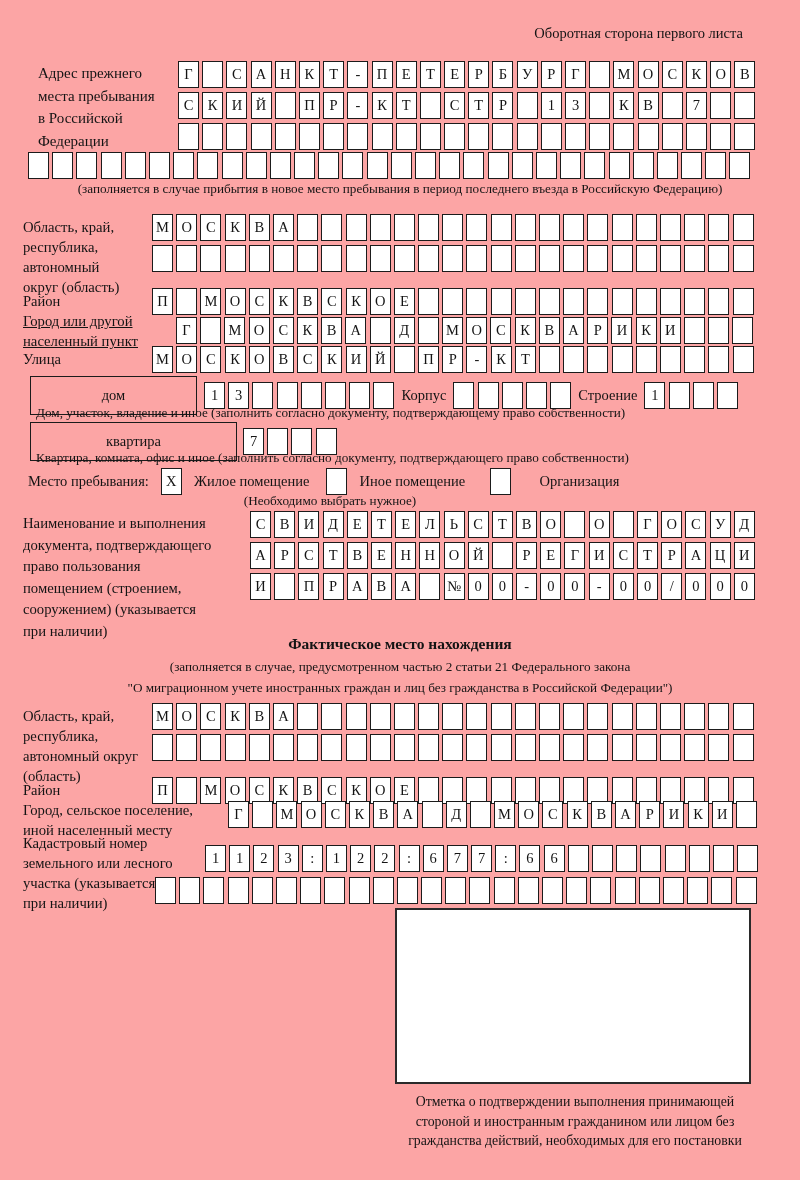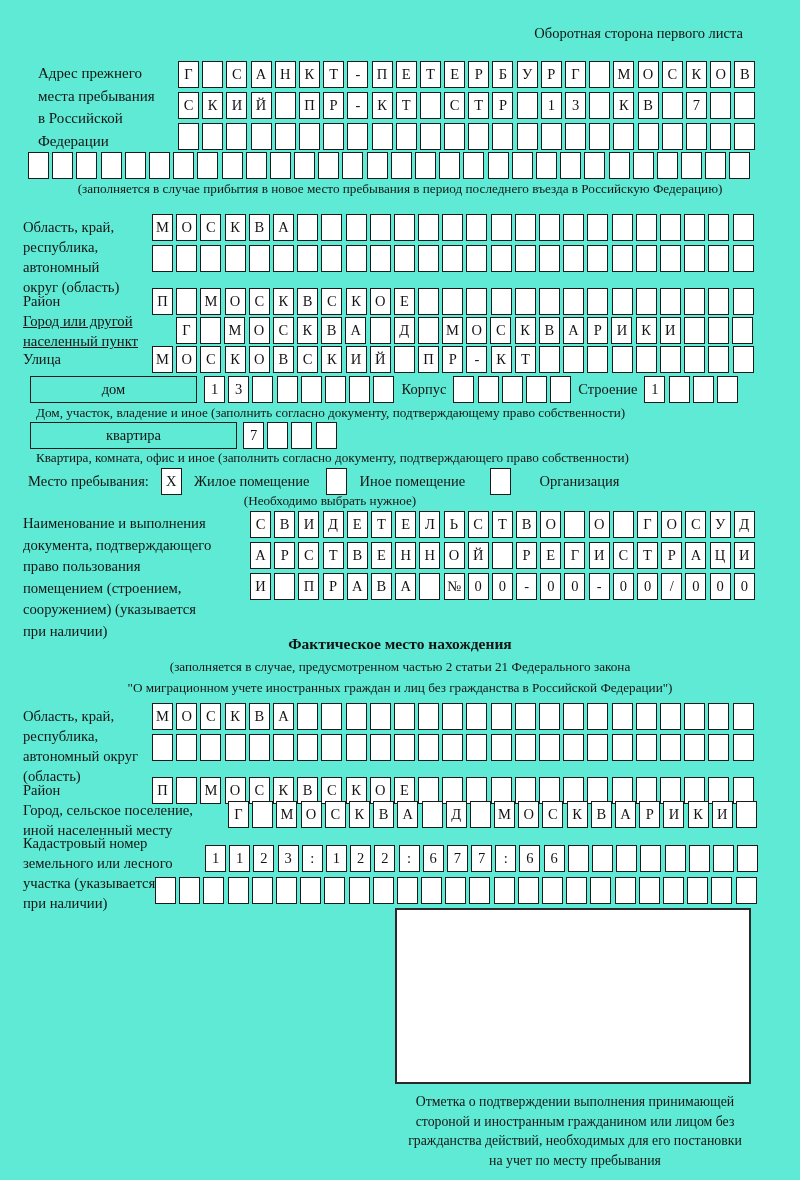--- a/index.html
+++ b/index.html
@@ -1,30 +1,30 @@
 <!DOCTYPE html>
 <html><head>
 <meta charset="utf-8">
 <style>
   html,body{margin:0;padding:0;background:#fff;}
-  .page{position:relative;width:800px;height:1180px;background:#5eead4;
+  .page{position:relative;width:800px;height:1180px;background:#fca5a5;
         font-family:"Liberation Serif",serif;color:#141414;overflow:hidden;}
   .abs{position:absolute;}
   .lbl{font-size:14.5px;line-height:21px;white-space:nowrap;}
   .lbl4{font-size:14.7px;line-height:20px;white-space:nowrap;}
   .cap{font-size:13.2px;white-space:nowrap;}
   .title{font-weight:bold;font-size:15.5px;}
   .center{width:100%;text-align:center;}
   .cellrow{display:flex;}
   .rows .cellrow{margin-bottom:4px;}
   .cell{flex:0 0 21px;width:21px;height:27px;box-sizing:border-box;
         border:1.8px solid #1b1b1b;margin-right:3.2px;
         display:flex;align-items:center;justify-content:center;
         font-size:14.5px;line-height:1;background:#fff;}
-  .wbox{box-sizing:border-box;height:27px;border:1.8px solid #1b1b1b;
+  .wbox{box-sizing:border-box;height:39px;border:1.8px solid #1b1b1b;
         display:flex;align-items:center;justify-content:center;font-size:14.5px;}
   .inline{display:flex;align-items:center;}
   .stamp{box-sizing:border-box;border:2px solid #2a2a2a;background:#fff;}
   .stampcap{font-size:13.8px;line-height:19.5px;text-align:center;}
 </style>
 </head>
 <body>
 
 <div class="page">
 
@@ -617,16 +617,15 @@
       <span class="cell"></span>
       <span class="cell"></span>
       <span class="cell"></span>
     </div>
 
   <div class="abs stamp" style="top:908px;left:395px;width:356px;height:176px;"></div>
   <div class="abs stampcap" style="top:1092px;left:383px;width:384px;">
     <div>Отметка о подтверждении выполнения принимающей</div>
     <div>стороной и иностранным гражданином или лицом без</div>
     <div>гражданства действий, необходимых для его постановки</div>
-    <div>на учет по месту пребывания</div>
   </div>
 
 </div>
 
 </body></html>

